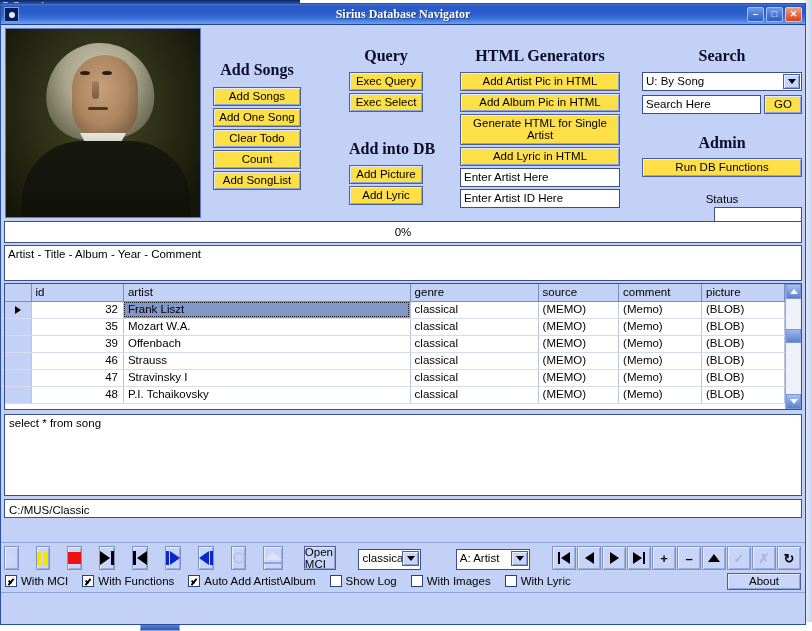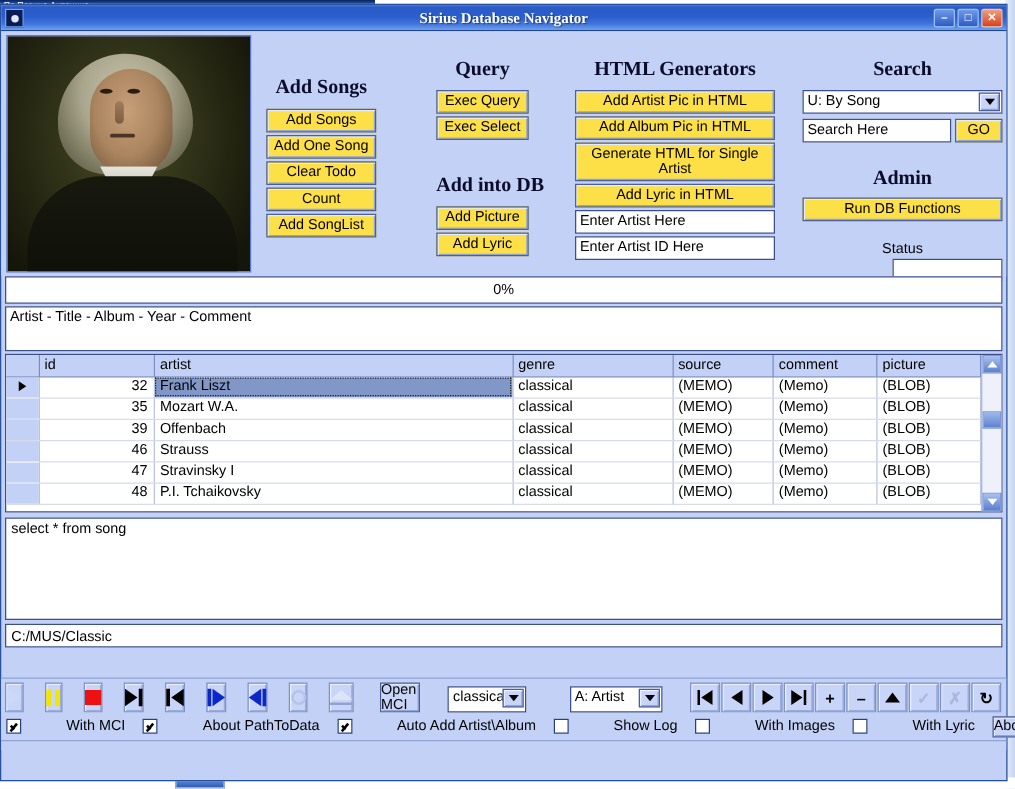--- a/index.html
+++ b/index.html
@@ -278,21 +278,21 @@
   .tri-sm-r{ width:0;height:0;border-top:6px solid transparent;border-bottom:6px solid transparent;border-left:9px solid #000;}
   .tri-sm-l{ width:0;height:0;border-top:6px solid transparent;border-bottom:6px solid transparent;border-right:9px solid #000;}
   .tri-sm-u{ width:0;height:0;border-left:6px solid transparent;border-right:6px solid transparent;border-bottom:8px solid #000;}
   .bar-sm{ width:2px;height:12px;background:#000;}
 
   
   .cbrow{
     height:22px; background:#c3d1f6; display:flex; align-items:center;
     padding:0 4px; font-size:11.5px; color:#000;
   }
-  .cb{ display:flex; align-items:center; margin-right:14px; white-space:nowrap;gap:32px; }
+  .cb{ display:flex; align-items:center; margin-right:14px; white-space:nowrap; }
   .cb .box{
     width:12px;height:12px;border:1px solid #27407e;background:#fff;
     margin-right:4px; position:relative; flex:0 0 12px;
   }
   .cb.on .box:after{
     content:""; position:absolute; left:2px; top:5px; width:4px;height:2px;background:#000;
     transform:rotate(45deg);
   }
   .cb.on .box:before{
     content:""; position:absolute; left:4px; top:2px; width:2px;height:8px;background:#000;
@@ -616,21 +616,21 @@
     </div>
   </div>
 
   <div class="cbrow">
     <label class="cb on">
       <span class="box"></span>
       <span>With MCI</span>
     </label>
     <label class="cb on">
       <span class="box"></span>
-      <span>About PathToData</span>
+      <span>With Functions</span>
     </label>
     <label class="cb on">
       <span class="box"></span>
       <span>Auto Add Artist\Album</span>
     </label>
     <label class="cb">
       <span class="box"></span>
       <span>Show Log</span>
     </label>
     <label class="cb">

